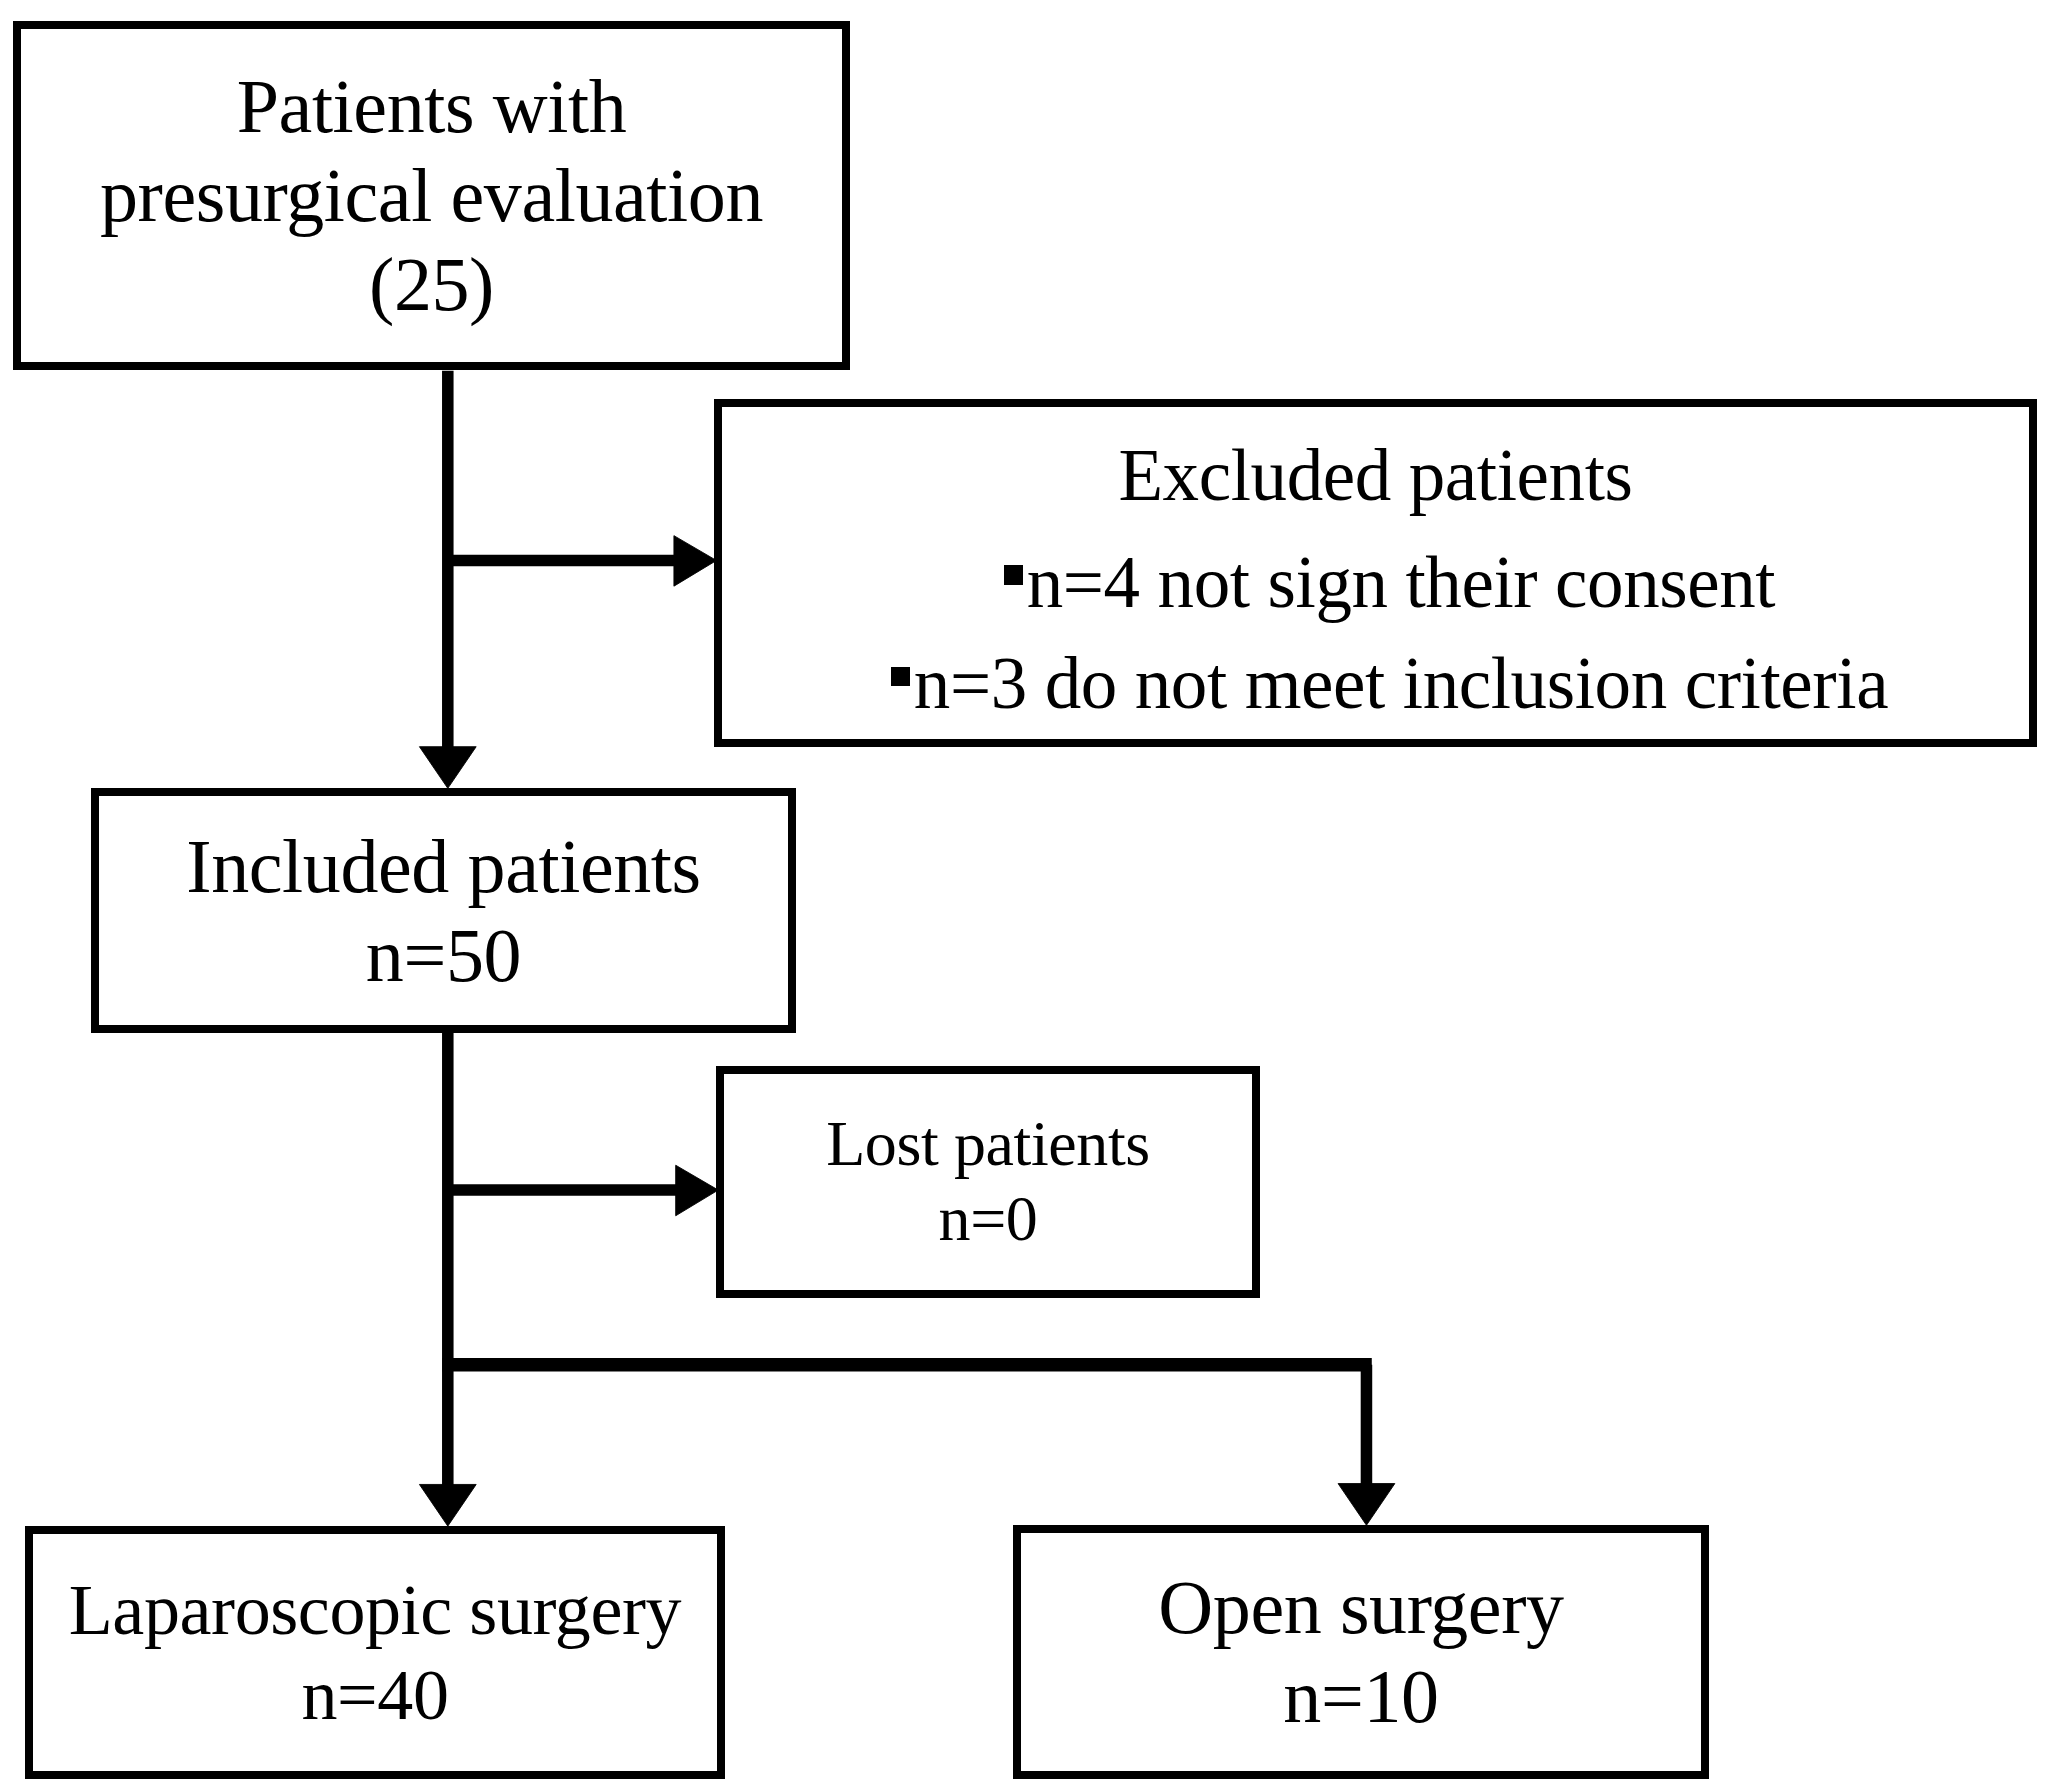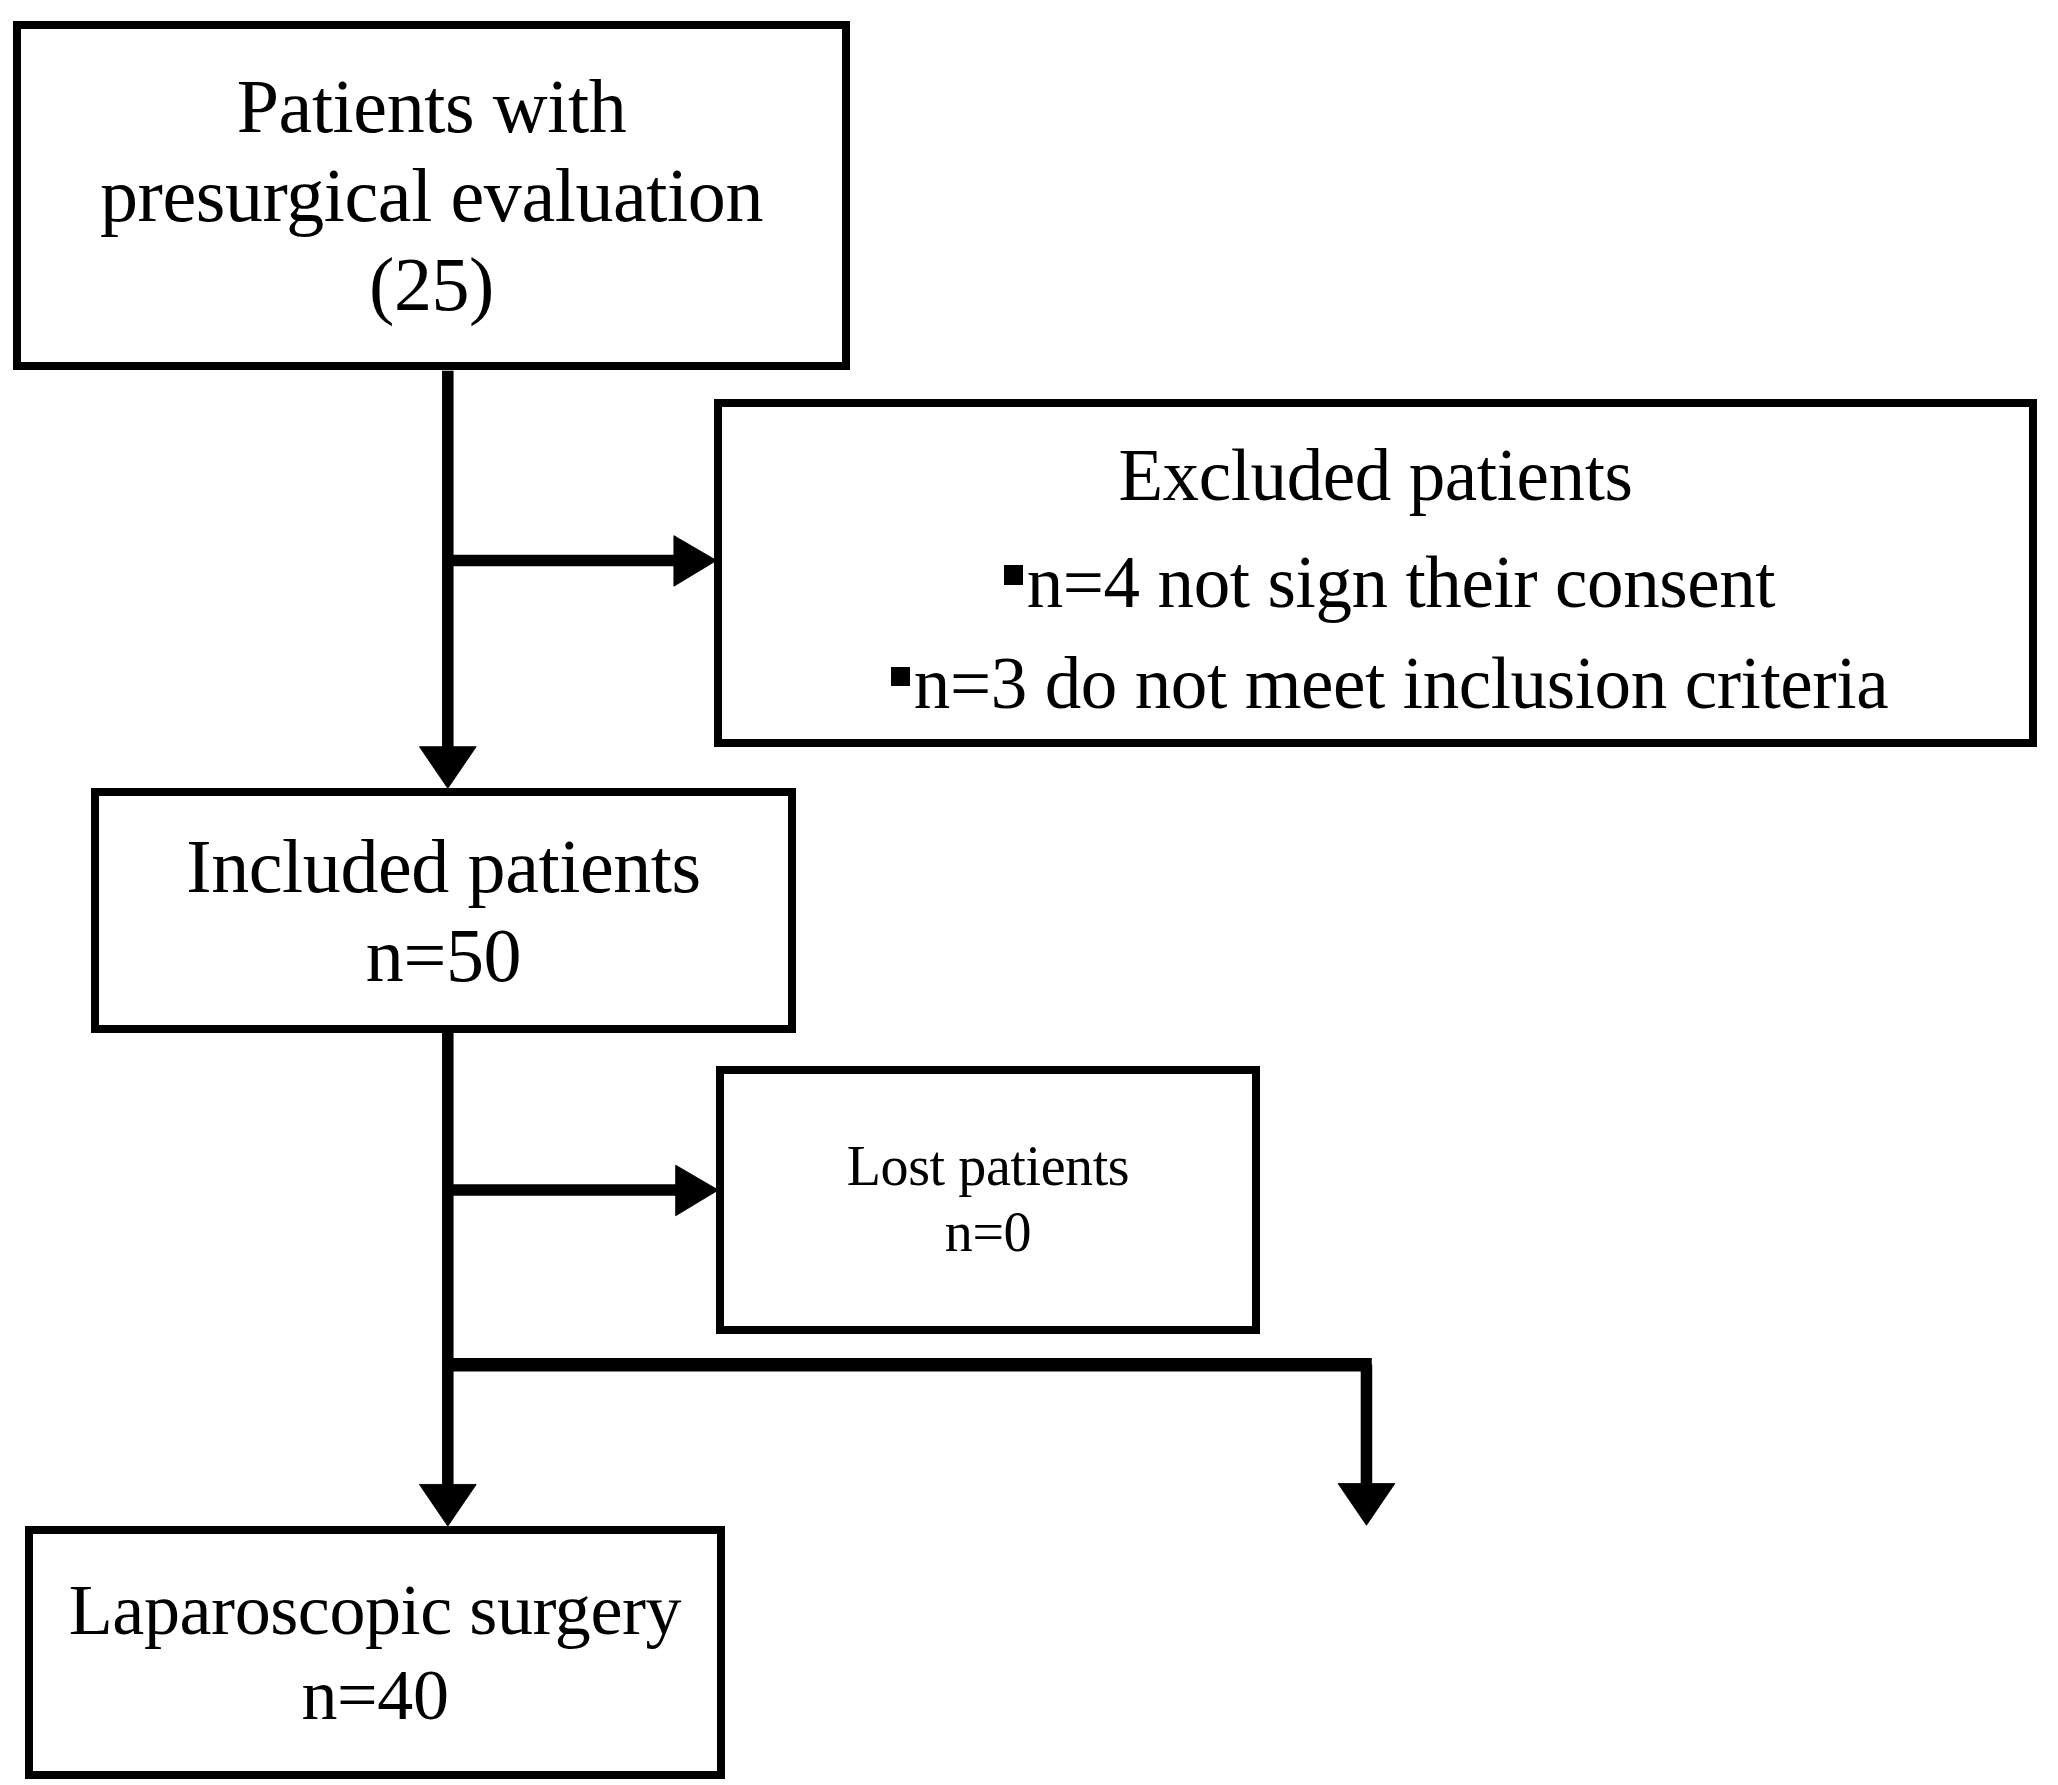--- a/index.html
+++ b/index.html
@@ -76,22 +76,22 @@
     height: 19.5px;
     background: #000000;
     vertical-align: 0.30em;
     margin-right: 3.5px;
   }
   #node-included {
     left: 91px; top: 788px; width: 705px; height: 245px;
     font-size: 76px;
   }
   #node-lost {
-    left: 716px; top: 1066px; width: 544px; height: 268px;
-    font-size: 56px;
+    left: 716px; top: 1066px; width: 544px; height: 232px;
+    font-size: 64px;
     align-items: center;
   }
   #node-laparoscopic {
     left: 25px; top: 1526px; width: 700px; height: 253px;
     font-size: 72px;
   }
   #node-open {
     left: 1013px; top: 1525px; width: 696px; height: 254px;
     font-size: 76px;
   }
@@ -148,15 +148,19 @@
   <div class="node" id="node-lost">
     <span class="line">Lost patients</span>
     <span class="line">n=0</span>
   </div>
 
   <div class="node" id="node-laparoscopic">
     <span class="line">Laparoscopic surgery</span>
     <span class="line">n=40</span>
   </div>
 
+  <div class="node" id="node-open">
+    <span class="line">Open surgery</span>
+    <span class="line">n=10</span>
+  </div>
 
 </div>
 
 
 </body></html>

